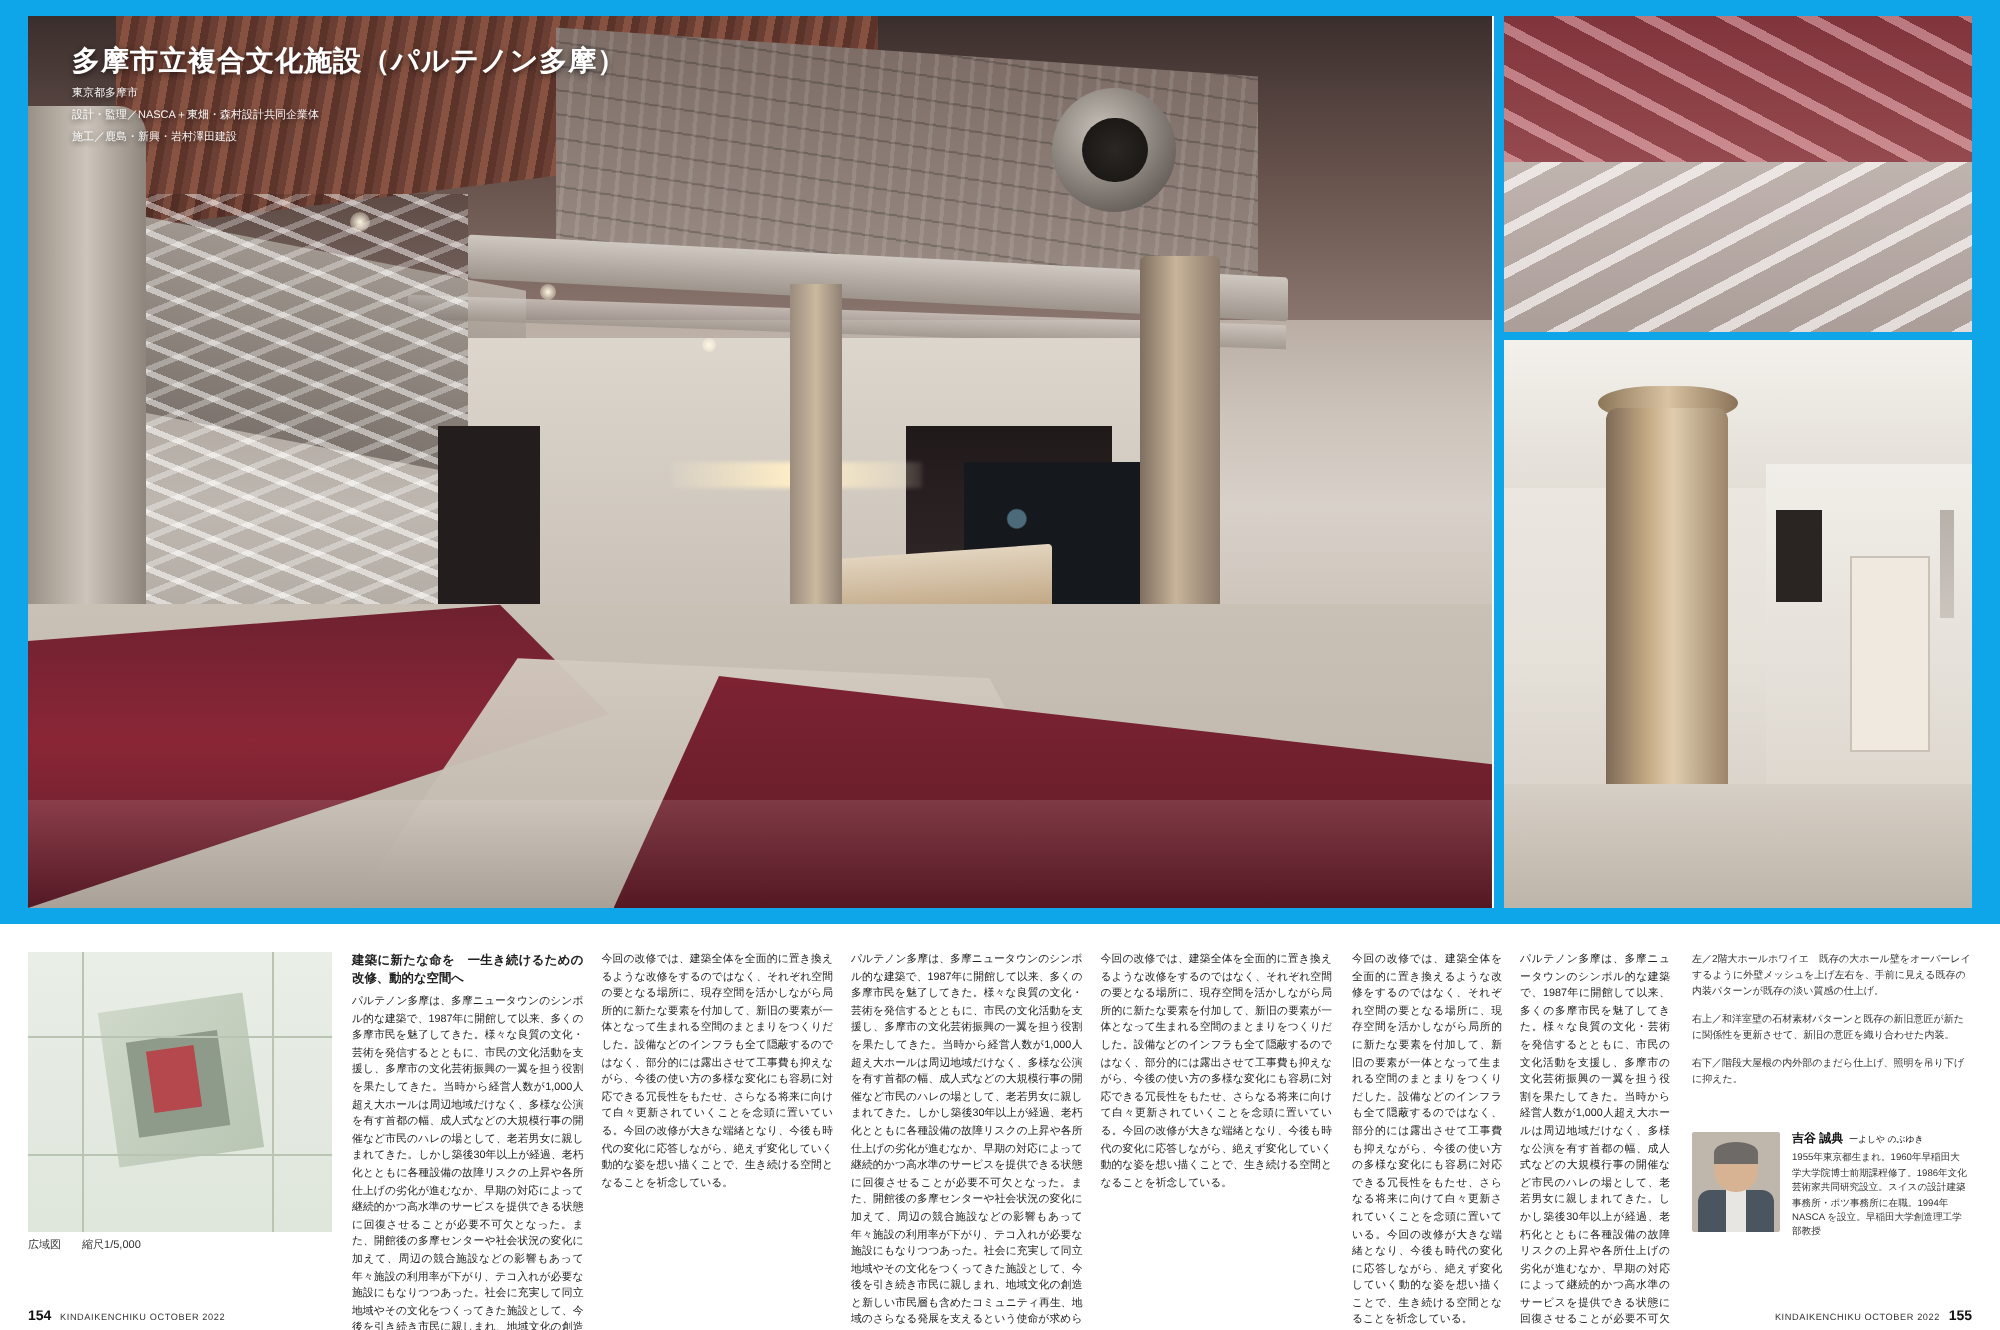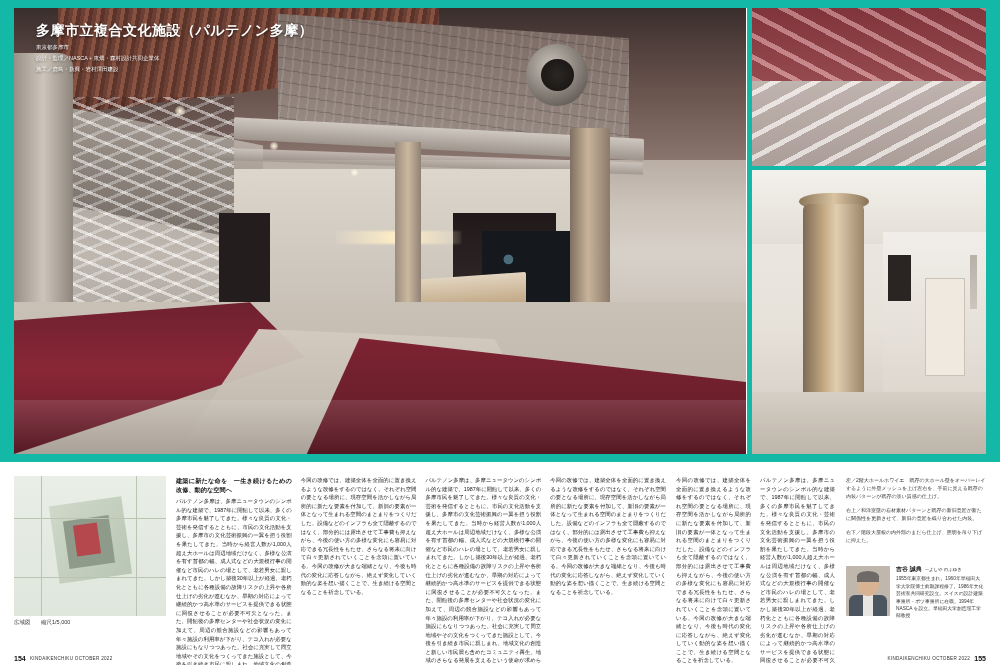--- a/index.html
+++ b/index.html
@@ -1,17 +1,17 @@
 <!DOCTYPE html>
 <html lang="ja"><head>
 <meta charset="utf-8">
 <style>
   html,body{margin:0;padding:0;background:#ffffff;}
   body{width:1000px;height:665px;overflow:hidden;font-family:"Liberation Sans","DejaVu Sans",sans-serif;color:#1a1a1a;}
-  .page{position:relative;width:1000px;height:665px;background:#14b8a6;}
+  .page{position:relative;width:1000px;height:665px;background:#0ea5e9;}
 
   
   .photos{position:absolute;left:0;top:0;width:1000px;height:462px;}
   .main-photo{position:absolute;left:14px;top:8px;width:732px;height:446px;overflow:hidden;background:#3a3031;}
   .right-top{position:absolute;left:752px;top:8px;width:234px;height:158px;overflow:hidden;background:#6b3b3e;}
   .right-bot{position:absolute;left:752px;top:170px;width:234px;height:284px;overflow:hidden;background:#cfc7be;}
 
   
   .mp-bg{position:absolute;inset:0;background:
       linear-gradient(180deg,#4a3b38 0%,#6b5550 12%,#8d7a72 22%,#b9ada4 34%,#cdc4bb 45%,#d8d1c9 55%,#cfc7be 65%,#b9b1a8 80%,#a79e95 100%);}

